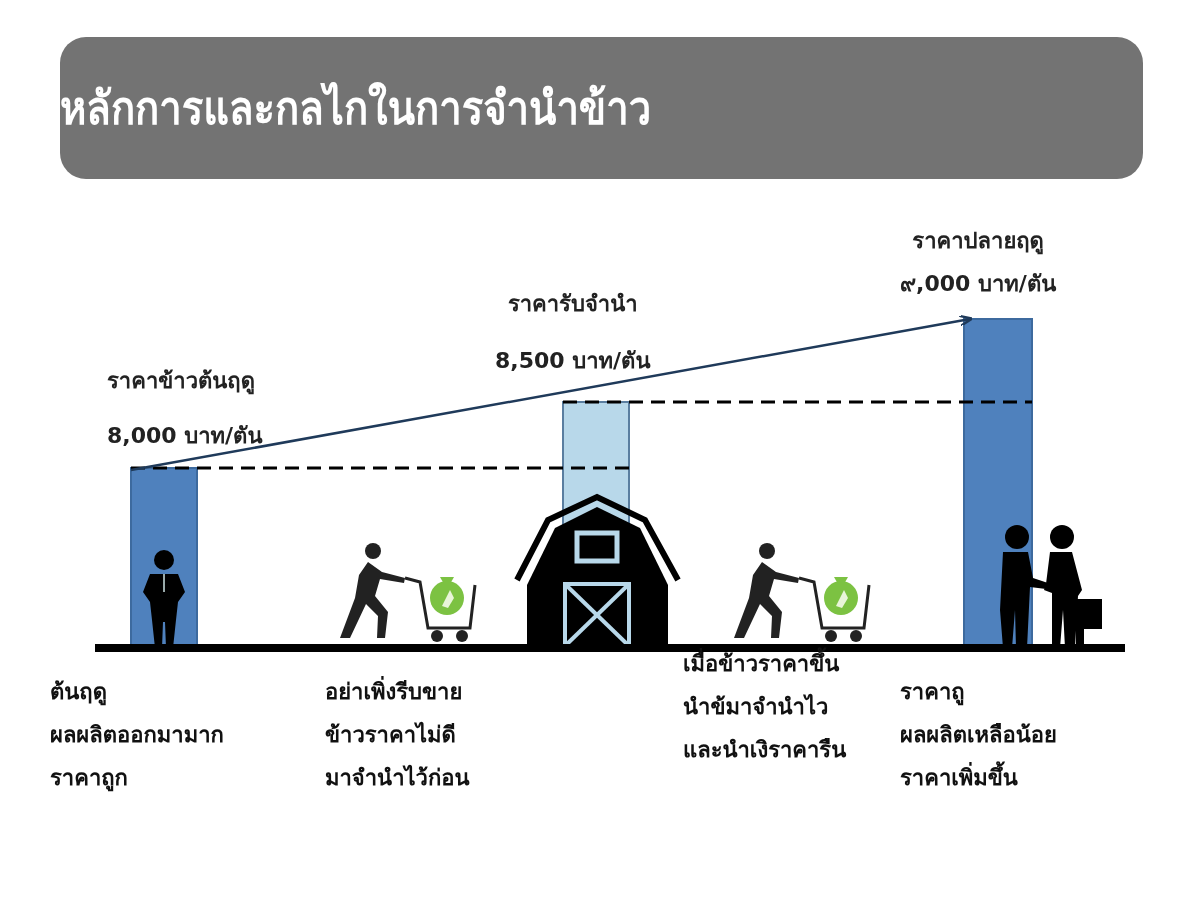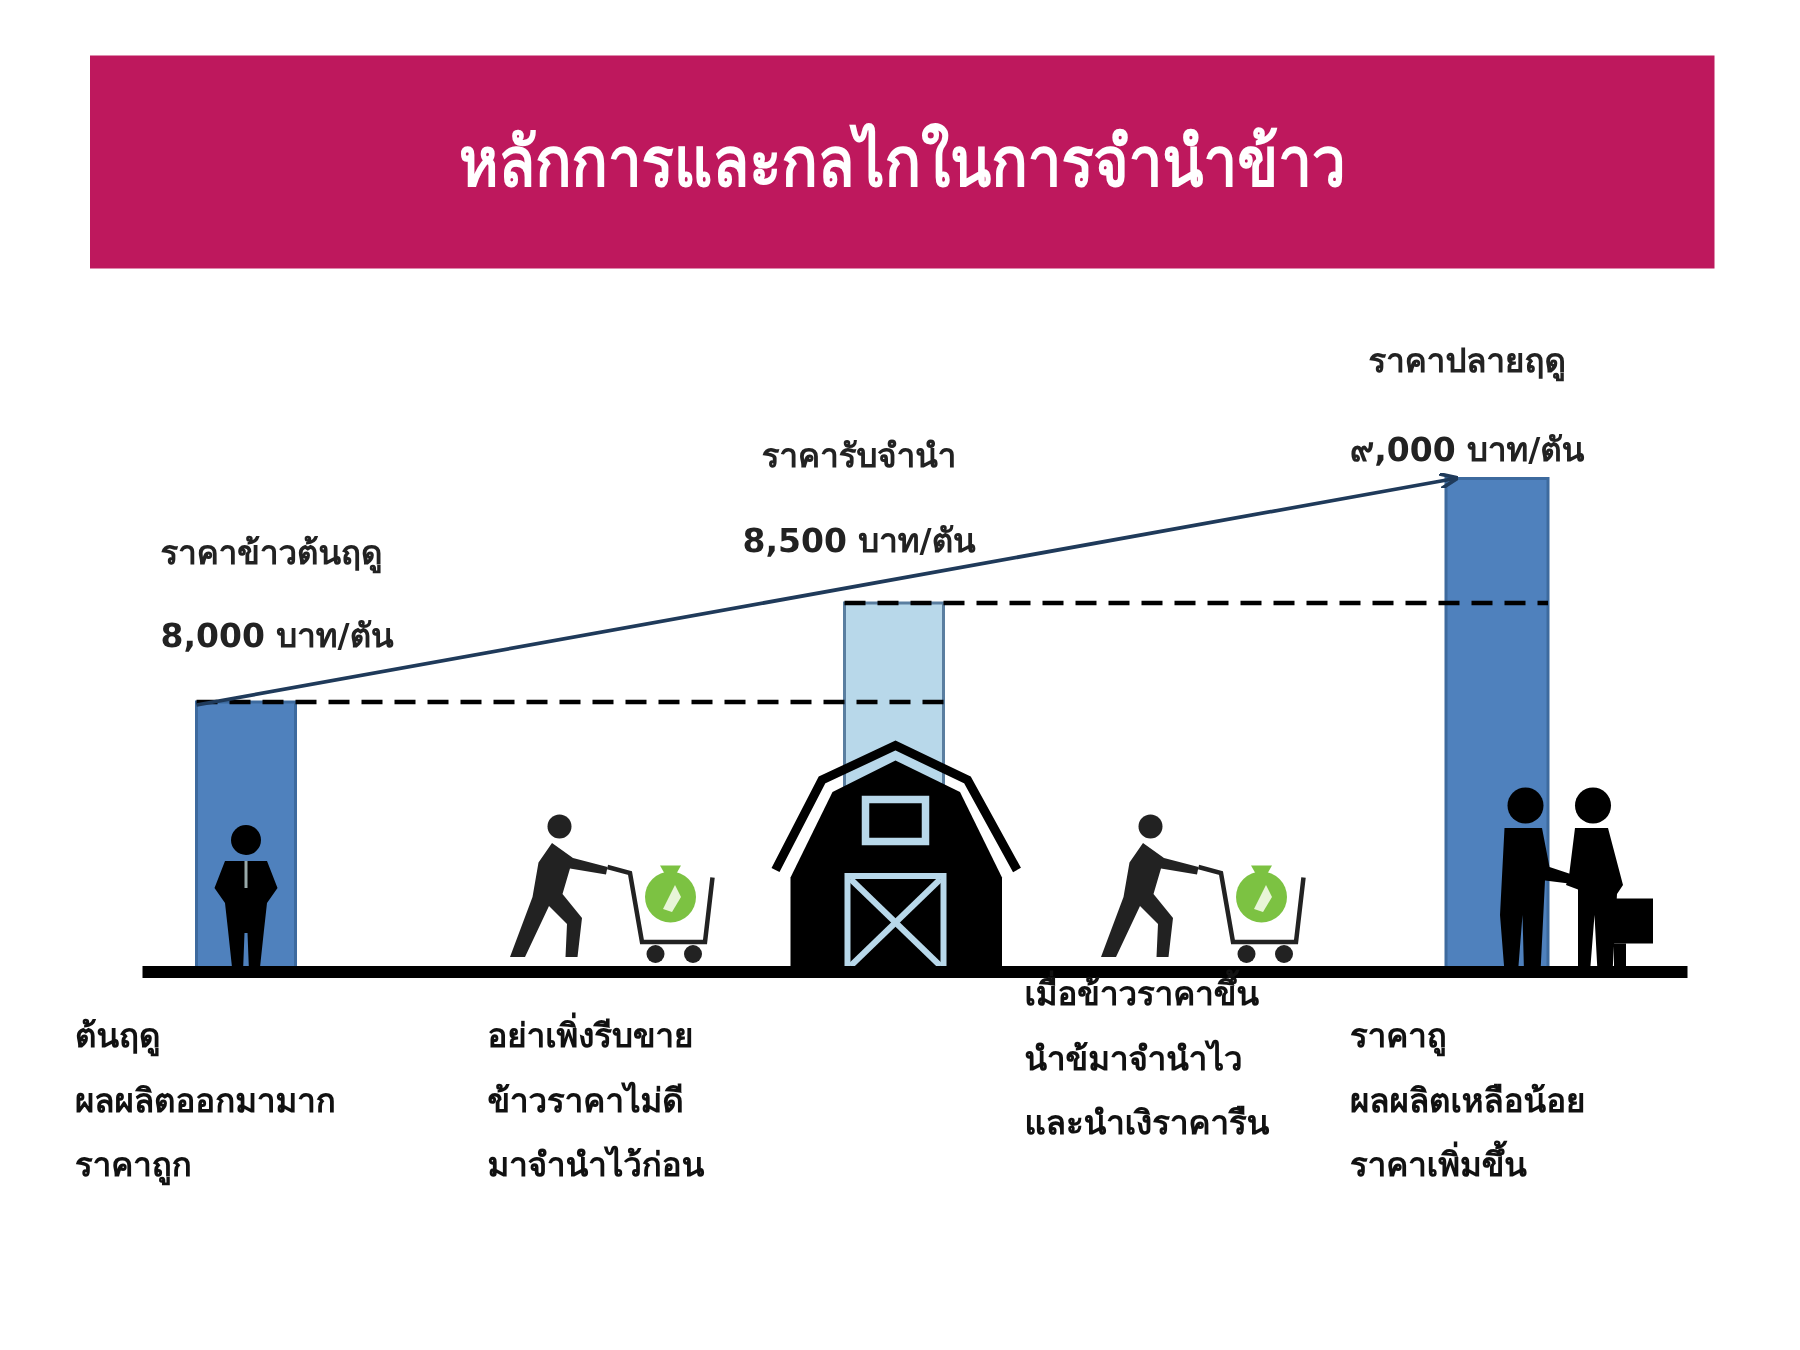--- a/index.html
+++ b/index.html
@@ -1,17 +1,17 @@
 <!DOCTYPE html>
 <html><head>
 <meta charset="utf-8">
 <style>
   html,body{margin:0;padding:0;}
   body{width:1200px;height:900px;background:#ffffff;position:relative;overflow:hidden;font-family:"DejaVu Sans",sans-serif;}
-  .title-bar{position:absolute;left:60px;top:37px;width:1083px;height:142px;background:#be185d;display:flex;align-items:center;justify-content:center;}
+  .title-bar{position:absolute;left:60px;top:37px;width:1083px;height:142px;background:#737373;display:flex;align-items:center;border-radius:26px;}
   .title-bar span{color:#fff;font-family:"DejaVu Sans",sans-serif;font-weight:bold;font-size:40px;letter-spacing:0px;transform:scaleY(1.15);}
   svg.scene{position:absolute;left:0;top:0;}
   .price-label{position:absolute;color:#222;font-family:"DejaVu Sans",sans-serif;font-size:22px;font-weight:bold;white-space:nowrap;}
   .caption{position:absolute;text-align:left;font-family:"DejaVu Sans",sans-serif;font-size:22px;font-weight:bold;color:#111;line-height:43px;white-space:nowrap;}
 </style>
 </head>
 <body>
 
 <div class="title-bar">
   <span>หลักการและกลไกในการจำนำข้าว</span>
@@ -75,31 +75,31 @@
     <path d="M1003,552 L1028,552 L1033,578 L1048,583 L1046,589 L1030,587 L1027,648 L1016,648 L1015,610 L1012,648 L1003,648 L1000,610 Z"></path>
     <circle cx="1062" cy="537" r="12"></circle>
     <path d="M1050,552 L1072,552 L1082,590 L1078,596 L1075,648 L1065,648 L1063,610 L1060,648 L1052,648 L1052,593 L1044,590 L1046,584 Z"></path>
     <rect x="1064" y="599" width="38" height="30"></rect>
     <rect x="1076" y="629" width="8" height="17"></rect>
   </g>
 
   <rect x="95" y="644" width="1030" height="8" fill="#000"></rect>
 </svg>
 
-<div class="price-label" style="left:107px;top:351px;">
+<div class="price-label" style="left:107px;top:363px;">
   <div>ราคาข้าวต้นฤดู</div>
   <div style="margin-top:20px;">8,000 บาท/ตัน</div>
 </div>
 <div class="price-label" style="left:495px;top:286px;text-align:center;">
   <div>ราคารับจำนำ</div>
   <div style="margin-top:22px;">8,500 บาท/ตัน</div>
 </div>
 <div class="price-label" style="left:900px;top:223px;text-align:center;">
   <div>ราคาปลายฤดู</div>
-  <div style="margin-top:24px;">๙,000 บาท/ตัน</div>
+  <div style="margin-top:8px;">๙,000 บาท/ตัน</div>
 </div>
 
 <div class="caption" style="left:50px;top:670px;width:235px;">
   <div>ต้นฤดู</div>
   <div>ผลผลิตออกมามาก</div>
   <div>ราคาถูก</div>
 </div>
 <div class="caption" style="left:325px;top:670px;width:215px;">
   <div>อย่าเพิ่งรีบขาย</div>
   <div>ข้าวราคาไม่ดี</div>

